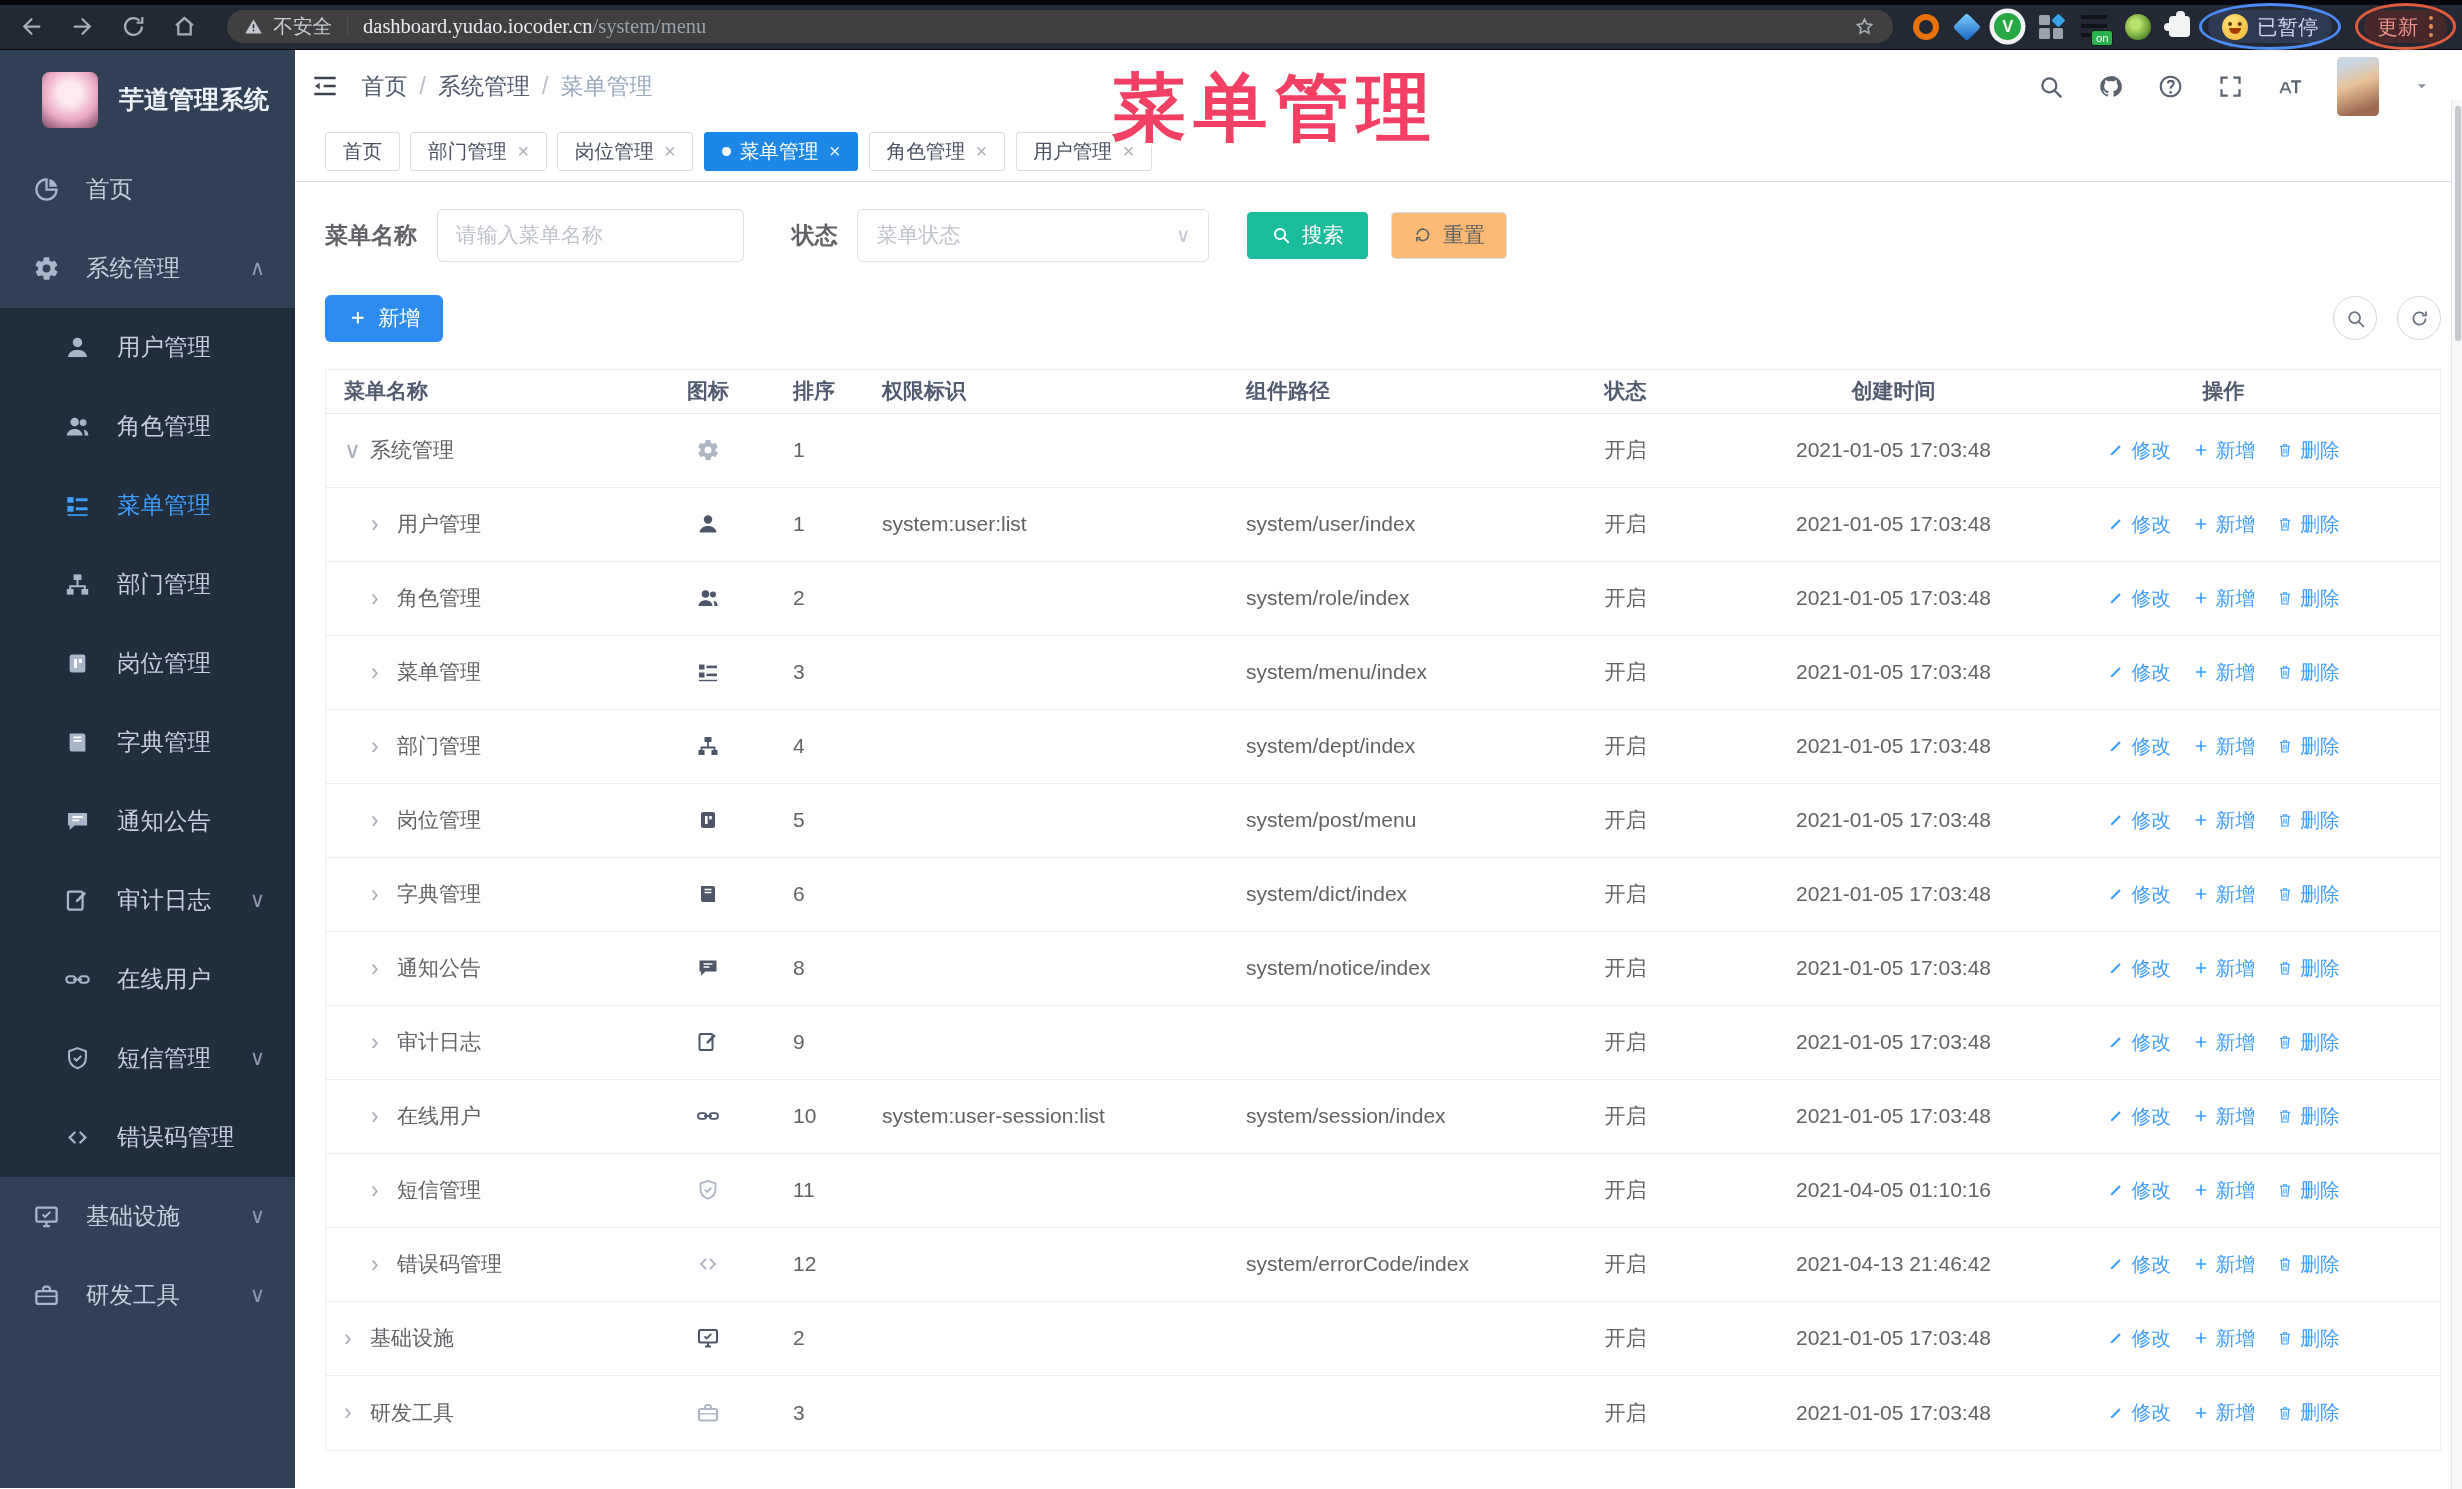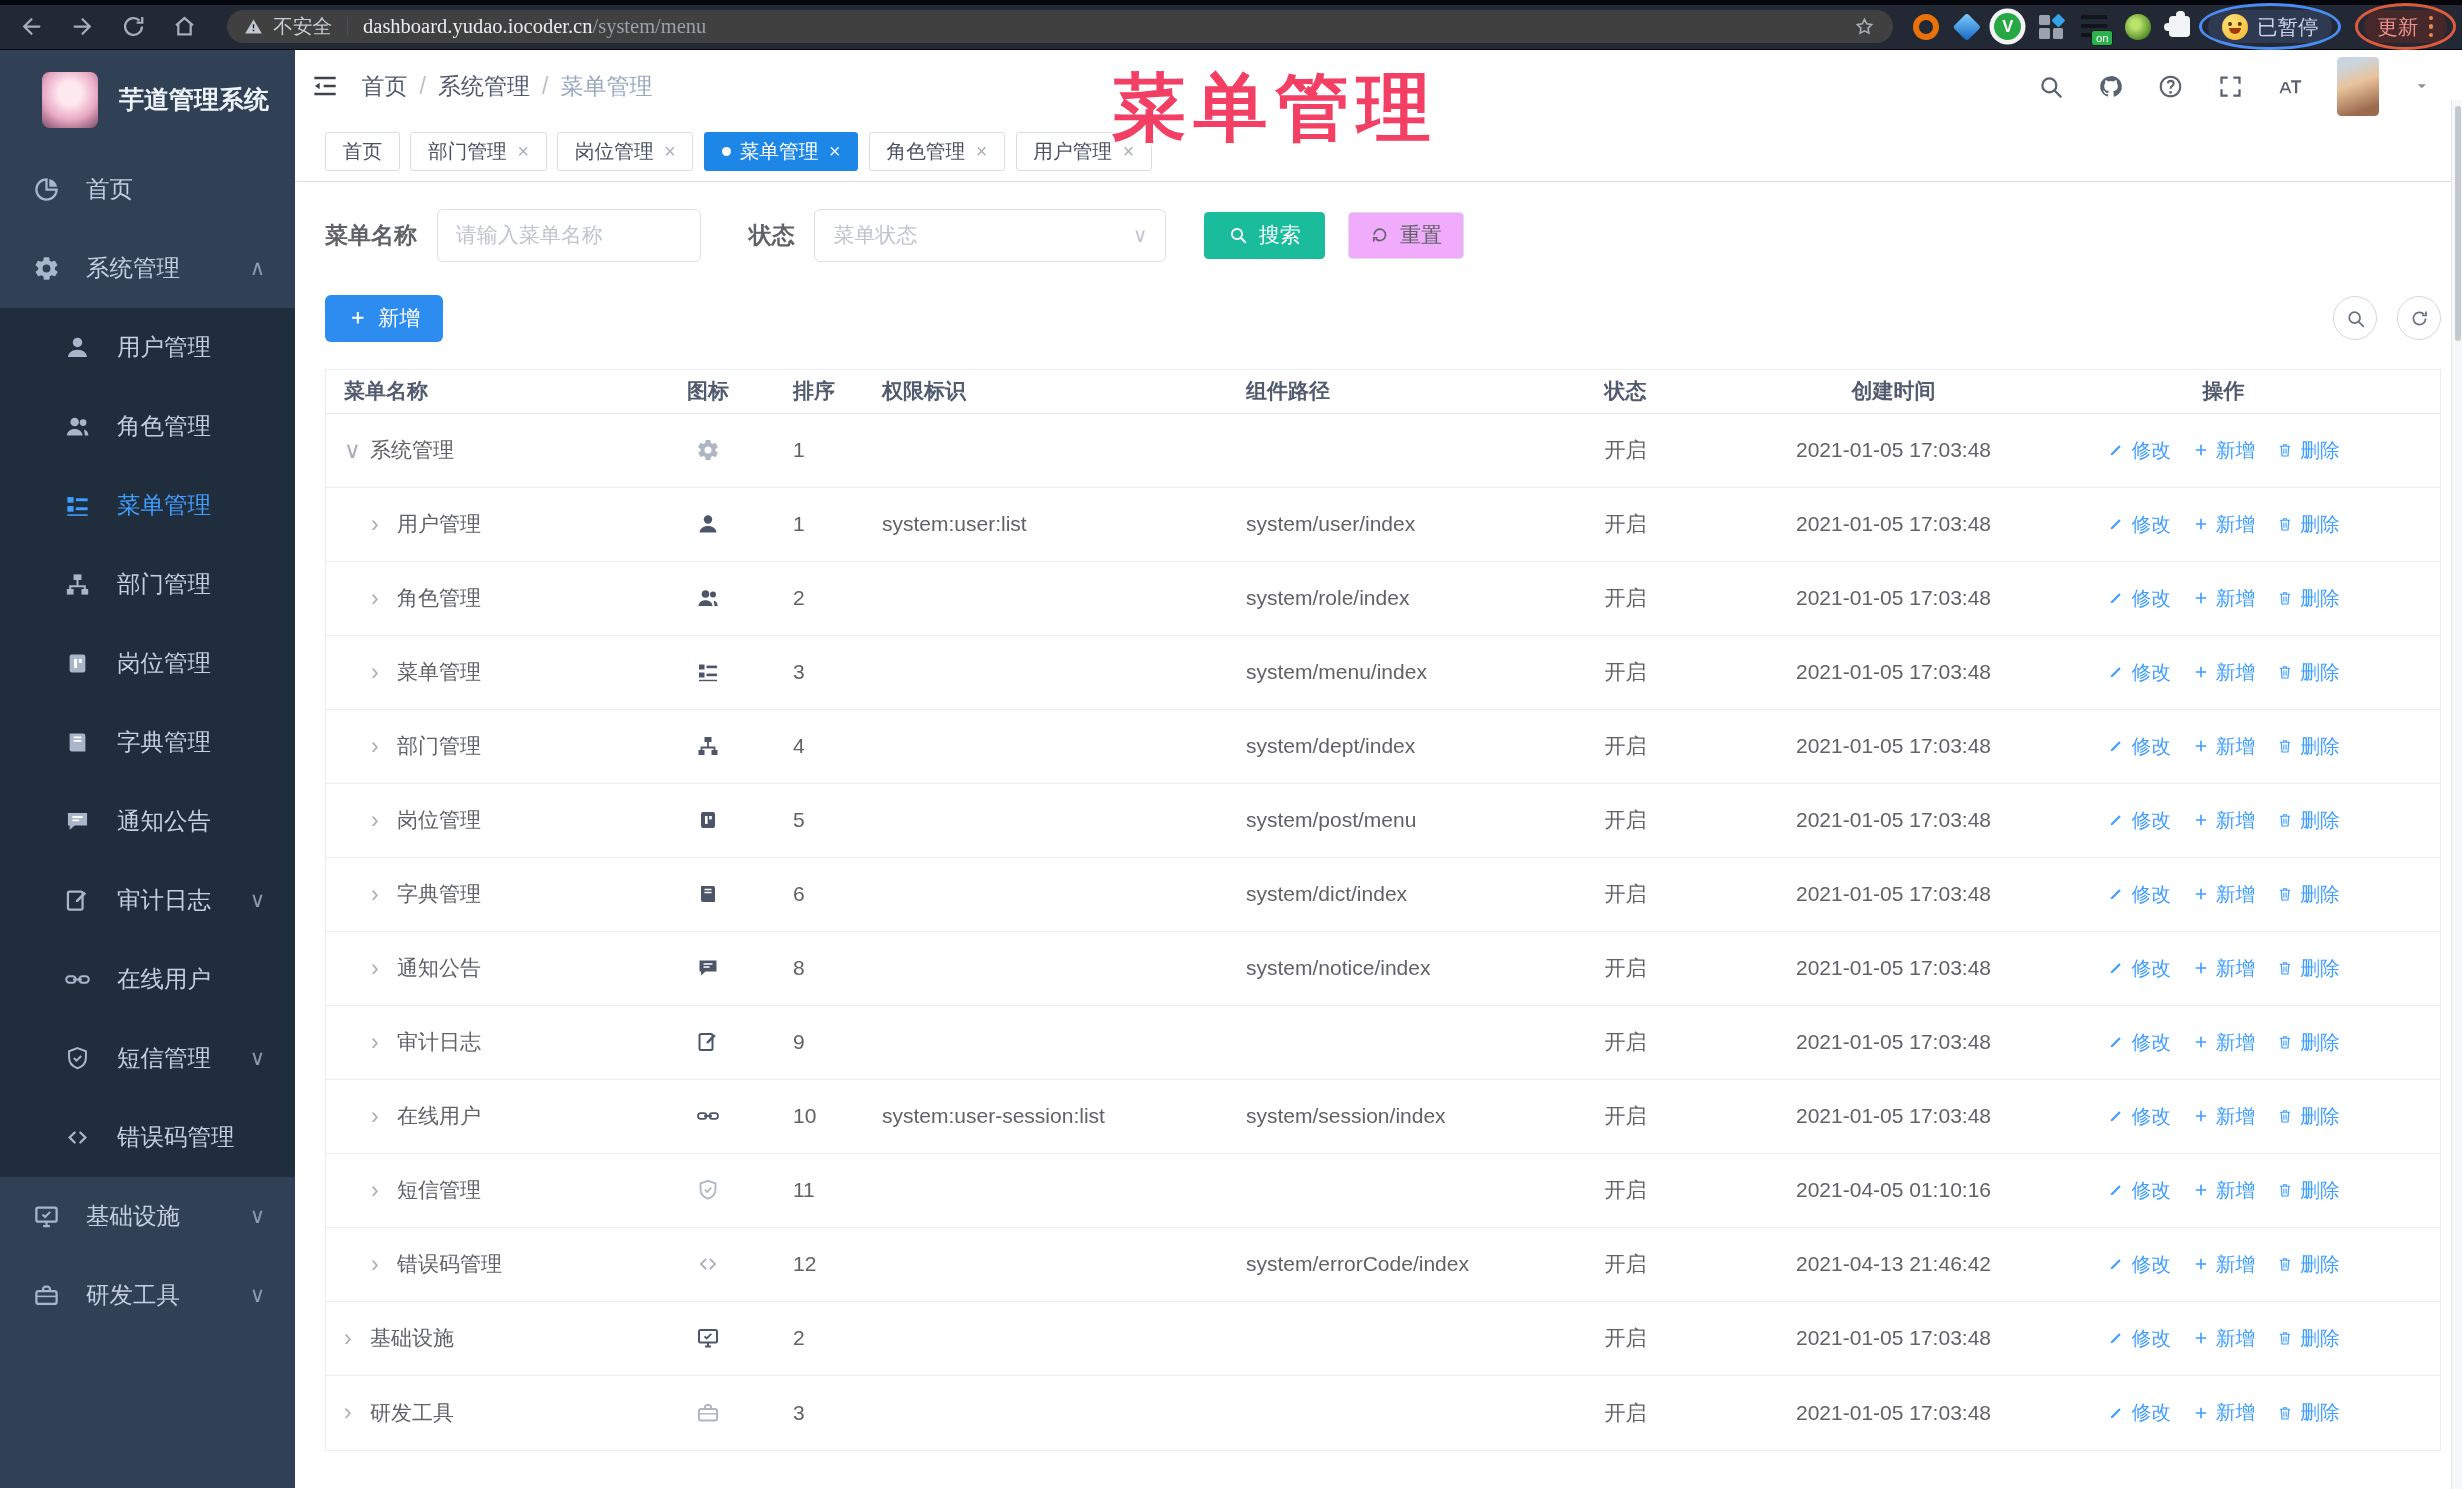--- a/index.html
+++ b/index.html
@@ -104,34 +104,34 @@
     background:#fff; cursor:pointer; white-space:nowrap; }
   .tab .dot { width:9px; height:9px; border-radius:50%; background:#fff;
     margin-right:9px; }
   .tab .x { margin-left:10.6px; font-size:19.7px; color:#a9afb8; }
   .tab.active { background:#1d87e8; border-color:#1d87e8; color:#fff; }
   .tab.active .x { color:#eaf3fd; }
 
   .content { flex:1; padding:27px 21px 0 30px; position:relative; }
   .filter-row { display:flex; align-items:center; }
   .f-label { font-size:23px; color:#606266; font-weight:600; white-space:nowrap; }
-  .f-input { width:264px; height:53px; border:0.8px solid #dcdfe6; border-radius:6px;
+  .f-input { width:307px; height:53px; border:0.8px solid #dcdfe6; border-radius:6px;
     margin-left:19.7px; padding:0 18px; font-size:21px; color:#0f172a;
     font-family:inherit; }
   .f-input::placeholder { color:#c0c4cc; }
   .f-select { width:352px; height:53px; border:0.8px solid #dcdfe6; border-radius:6px;
     margin-left:19.7px; padding:0 18px; display:flex; align-items:center;
     font-size:21px; color:#c0c4cc; cursor:pointer; }
   .f-select .sel-arrow { margin-left:auto; color:#c0c4cc; font-size:19.7px; }
   .lbl-status { margin-left:48px; }
   .btn { display:flex; align-items:center; gap:10.6px; border-radius:4.5px; font-size:21px;
     height:47px; cursor:pointer; border:none; font-family:inherit; white-space:nowrap; }
   .btn svg { width:19.7px; height:19.7px; }
   .btn-search { margin-left:38px; background:#1abc9c; color:#fff; padding:0 24px; }
-  .btn-reset { margin-left:23px; background:#f0abfc; color:#606266; padding:0 21px;
+  .btn-reset { margin-left:23px; background:#fdba74; color:#606266; padding:0 21px;
     border:0.8px solid #dcdfe6; }
   .toolbar-row { margin-top:33px; display:flex; align-items:center; }
   .btn-add { background:#2d8cf0; color:#fff; padding:0 23px; border-radius:6px; }
   .tool-right { margin-left:auto; display:flex; gap:19.7px; }
   .circ-btn { width:44px; height:44px; border-radius:50%; border:1.5px solid #d4d7de;
     background:#fff; display:flex; align-items:center; justify-content:center;
     color:#6b7280; cursor:pointer; }
   .circ-btn svg { width:21px; height:21px; }
 
   

